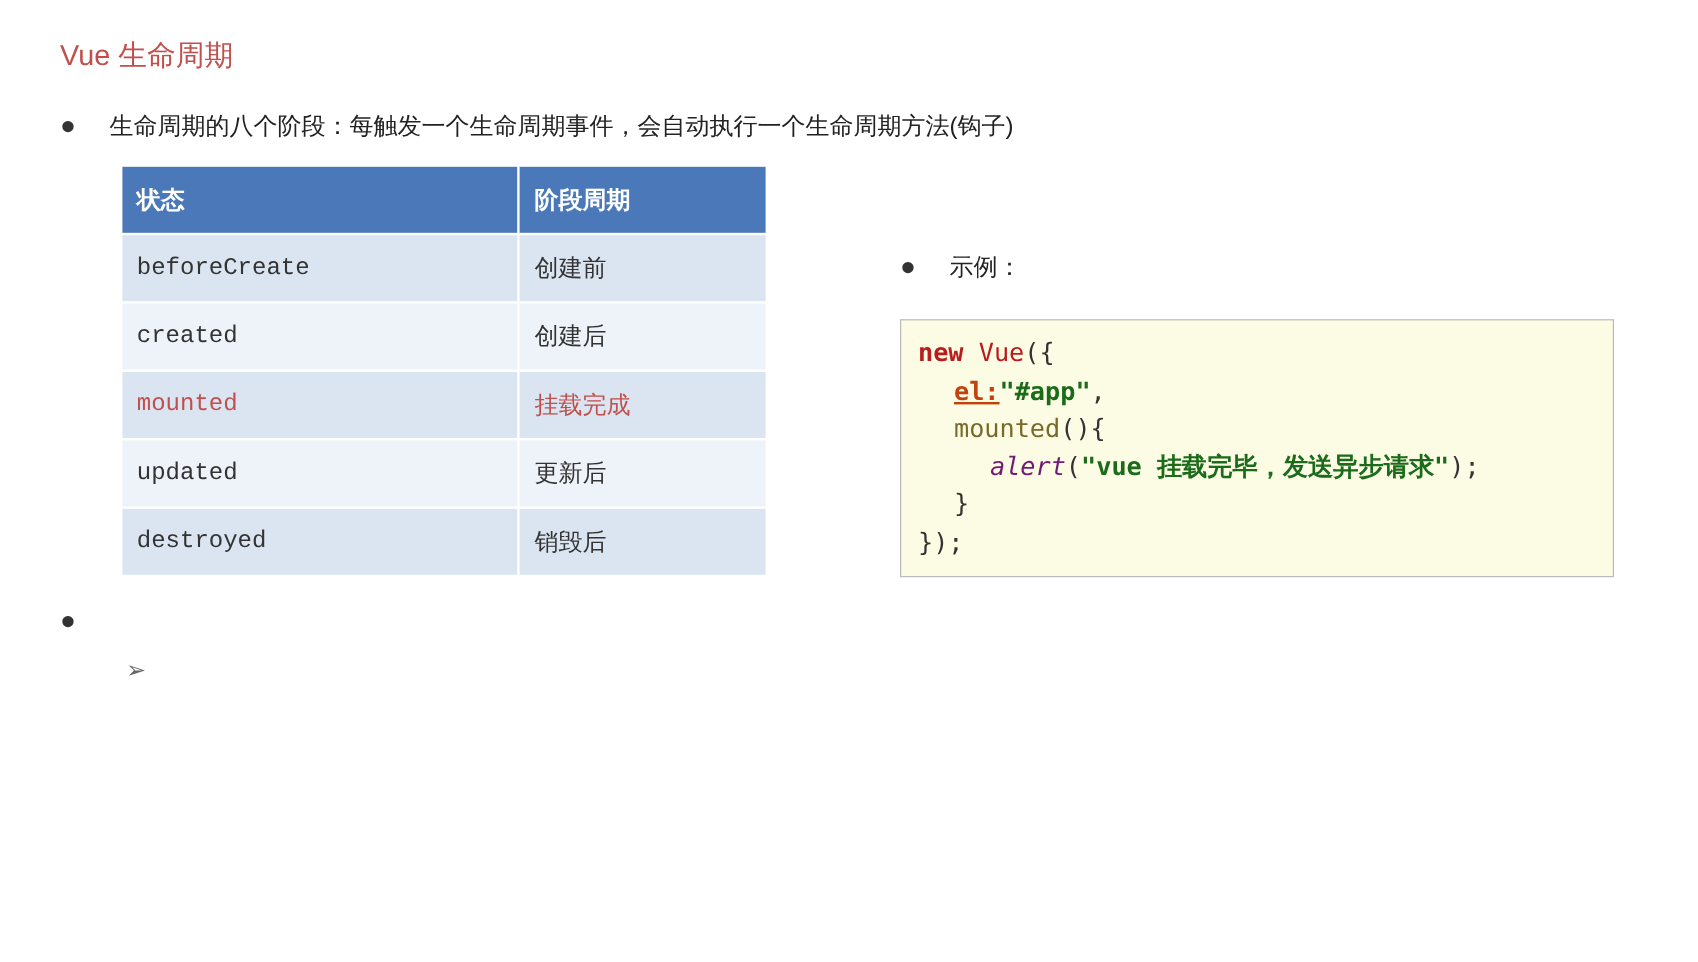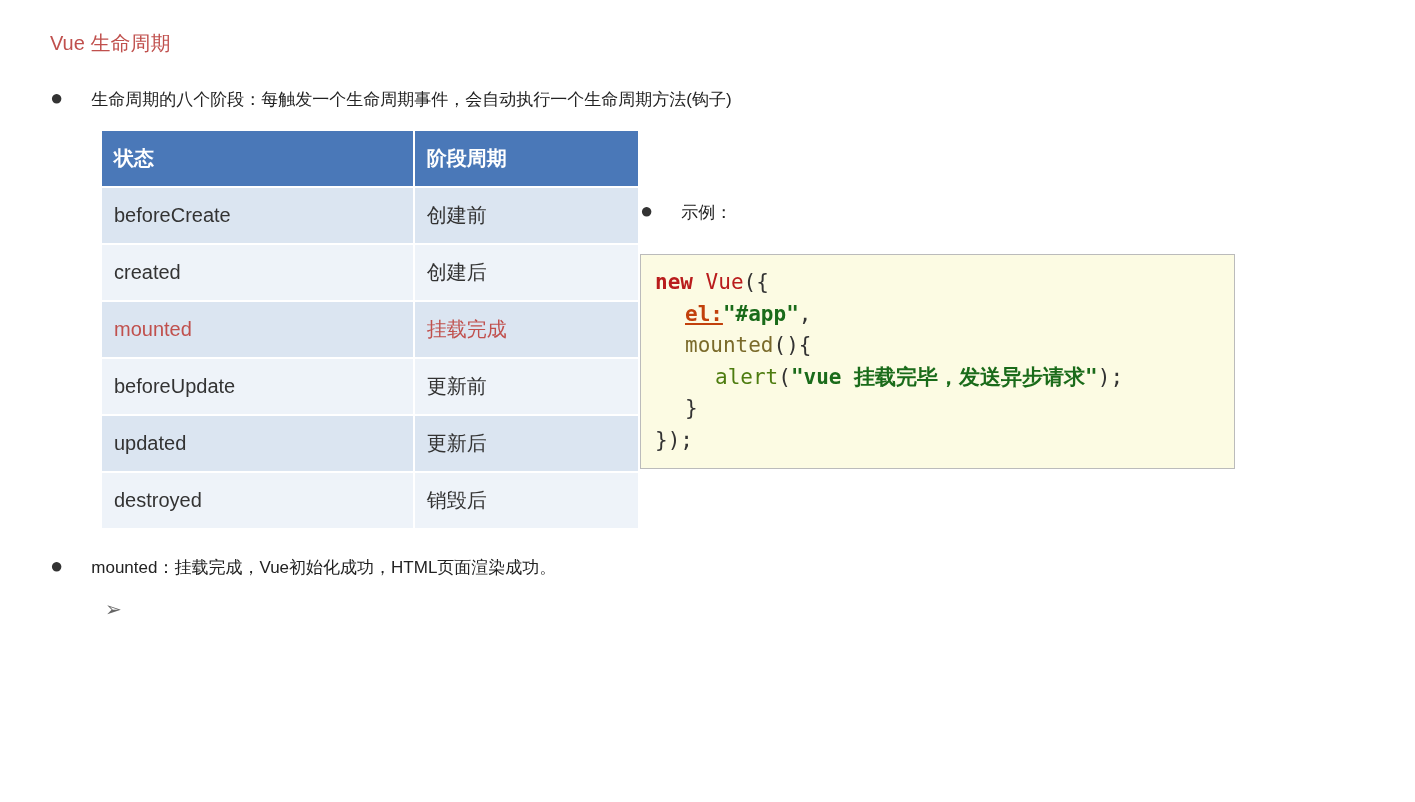--- a/index.html
+++ b/index.html
@@ -6,61 +6,63 @@
     margin: 0;
     padding: 30px 50px;
     font-family: "Microsoft YaHei", "PingFang SC", sans-serif;
     background: #fff;
     color: #333;
     width: 1415px;
     box-sizing: border-box;
   }
   .title {
     color: #c0504d;
-    font-size: 20px;
+    font-size: 24px;
     font-weight: normal;
     margin-bottom: 30px;
   }
   .bullet-row {
     display: flex;
     align-items: baseline;
     margin-bottom: 18px;
   }
   .bullet-dot {
     font-size: 22px;
     color: #333;
     margin-right: 28px;
     line-height: 1;
   }
   .bullet-text {
-    font-size: 17px;
+    font-size: 20px;
     color: #222;
   }
   .content-row {
     display: flex;
-    align-items: center;
+    gap: 110px;
+    align-items: flex-end;
     margin-left: 50px;
   }
   .lifecycle-table {
     border-collapse: collapse;
     width: 540px;
     font-size: 20px;
   }
   .lifecycle-table th {
     background: #4a78b8;
     color: #fff;
     text-align: left;
     padding: 14px 12px;
     font-weight: bold;
     border: 2px solid #fff;
   }
   .lifecycle-table td {
     padding: 14px 12px;
     border: 2px solid #fff;
     color: #333;
+    font-family: Liberation Mono, monospace;
   }
   .lifecycle-table tr:nth-child(odd) td {
     background: #dbe5f1;
   }
   .lifecycle-table tr:nth-child(even) td {
     background: #eef3f9;
   }
   .lifecycle-table .highlight td {
     color: #c0504d;
   }
@@ -81,21 +83,21 @@
     line-height: 1.5;
     font-family: "Consolas", "Menlo", monospace;
     white-space: pre;
     max-width: 565px;
   }
   .kw-new { color: #b91c1c; font-weight: bold; }
   .kw-vue { color: #b91c1c; }
   .kw-el { color: #c2410c; font-weight: bold; text-decoration: underline; }
   .kw-str { color: #1a6b1a; font-weight: bold; }
   .kw-mtd { color: #7a6a2a; }
-  .kw-fn { color: #4d7c0f; }
+  .kw-fn { font-style: italic; color: #701a75; }
   .kw-msg { color: #1a6b1a; font-weight: bold; }
   .indent1 { padding-left: 30px; display: inline-block; }
   .indent2 { padding-left: 60px; display: inline-block; }
   .mounted-desc {
     margin-top: 25px;
   }
   .arrow-row {
     display: flex;
     align-items: baseline;
     margin-left: 55px;
@@ -132,24 +134,20 @@
         </tr>
         <tr>
           <td>created</td>
           <td>创建后</td>
         </tr>
         <tr class="highlight">
           <td>mounted</td>
           <td>挂载完成</td>
         </tr>
         <tr>
-          <td>beforeUpdate</td>
-          <td>更新前</td>
-        </tr>
-        <tr>
           <td>updated</td>
           <td>更新后</td>
         </tr>
         <tr>
           <td>destroyed</td>
           <td>销毁后</td>
         </tr>
       </tbody>
   </table>
 
@@ -163,18 +161,17 @@
 <span class="indent1"><span class="kw-el">el:</span><span class="kw-str">"#app"</span><span>,</span></span>
 <span class="indent1"><span class="kw-mtd">mounted</span><span>(){</span></span>
 <span class="indent2"><span class="kw-fn">alert</span><span>(</span><span class="kw-msg">"vue 挂载完毕，发送异步请求"</span><span>);</span></span>
 <span class="indent1"><span>}</span></span>
 <span>});</span></div>
   </div>
 </div>
 
 <div class="bullet-row mounted-desc">
   <span class="bullet-dot">●</span>
-  <span class="bullet-text">mounted：挂载完成，Vue初始化成功，HTML页面渲染成功。</span>
 </div>
 
 <div class="arrow-row">
   <span class="arrow">➢</span>
 </div>
 
 </body></html>

